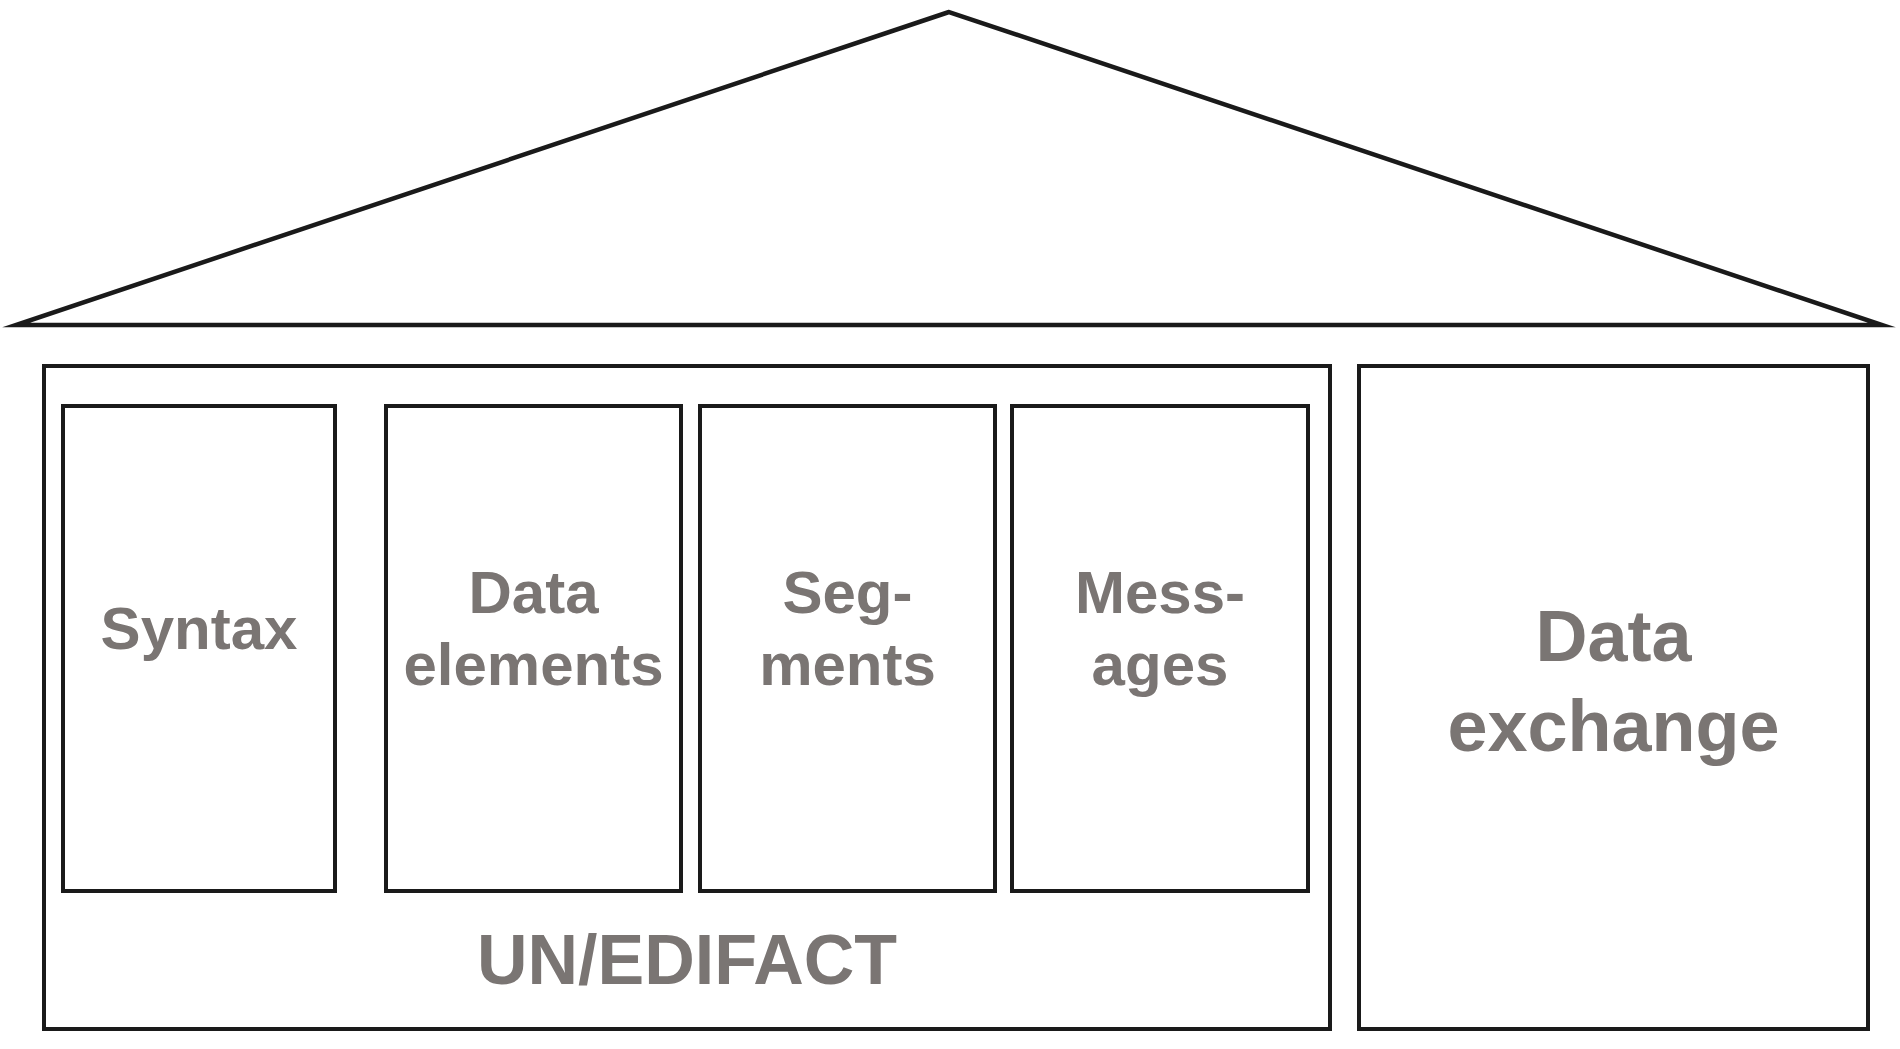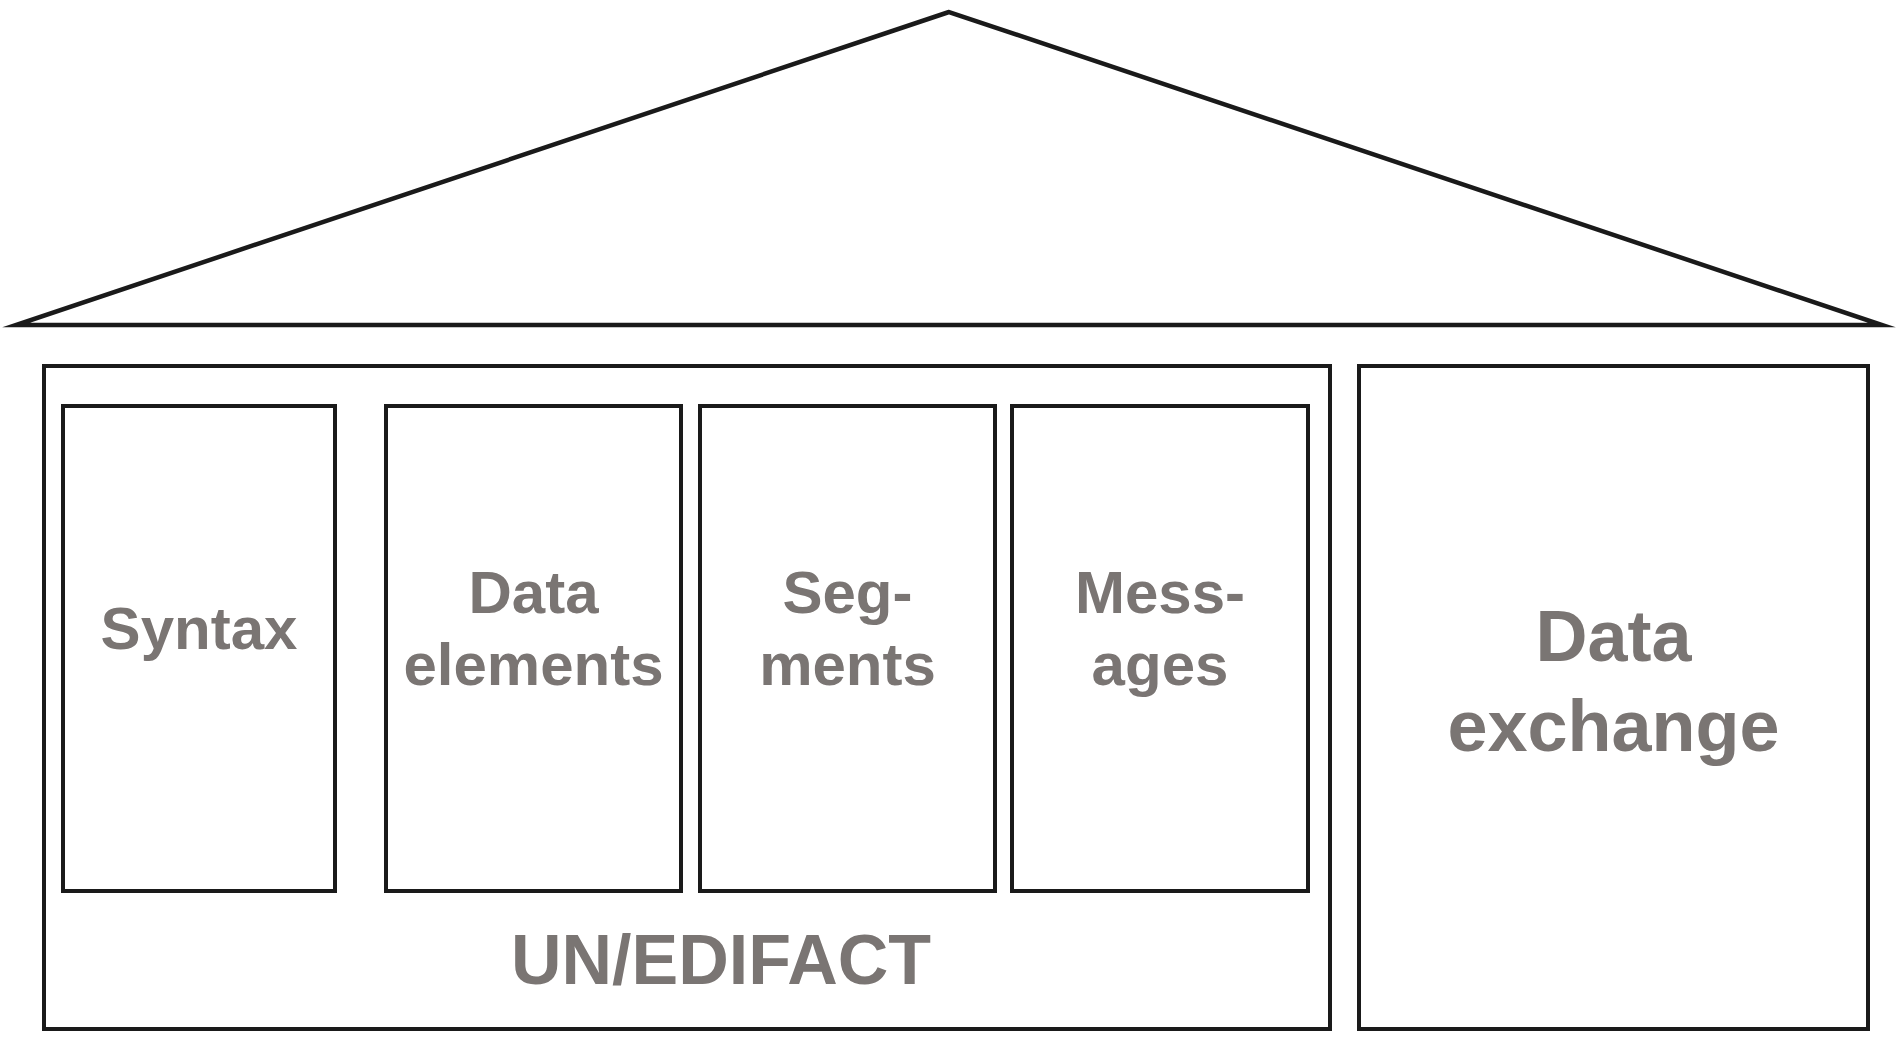--- a/index.html
+++ b/index.html
@@ -75,21 +75,20 @@
     left: 0; bottom: 0;
     width: 100%;
     height: 134px;
     display: flex;
     align-items: center;
     justify-content: center;
     font-size: 70px;
     font-weight: bold;
     line-height: 1.2;
     color: var(--text);
-    margin-left: 34px;
   }
   .data-exchange {
     position: absolute;
     left: 1357px;
     top: 364px;
     width: 513px;
     height: 667px;
     border: 4px solid var(--line);
     box-sizing: border-box;
     background: var(--bg);

